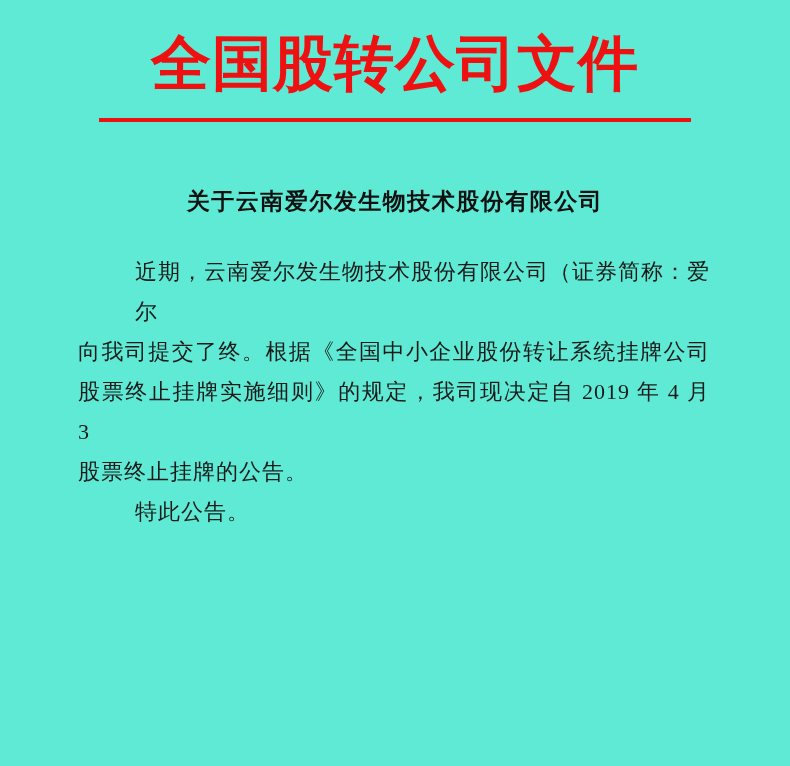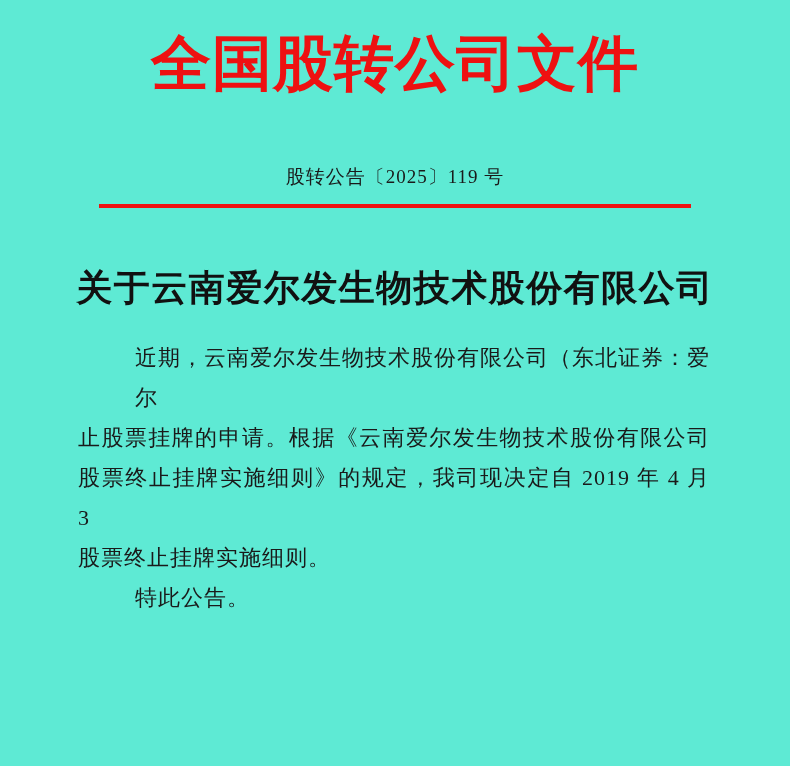--- a/index.html
+++ b/index.html
@@ -37,21 +37,21 @@
   .red-line {
     width: 592px;
     height: 4px;
     margin: 14px auto 0 auto;
     background: #ee1111;
   }
   .heading {
     margin-top: 56px;
     text-align: center;
     font-weight: bold;
-    font-size: 36px;
+    font-size: 23px;
     line-height: 48px;
     letter-spacing: 1.5px;
     color: #111111;
   }
   .body-text {
     margin: 26px 80px 0 78px;
     font-size: 22px;
     line-height: 40px;
     color: #1a1a1a;
   }
@@ -76,30 +76,29 @@
     color: #1a1a1a;
   }
 </style>
 </head>
 <body>
 
 <div class="page">
 
   <div class="doc-title">全国股转公司文件</div>
 
-  <div class="doc-number">股转公告〔2025〕119 号</div>
 
   <div class="red-line"></div>
 
   <div class="heading">
     <div>关于云南爱尔发生物技术股份有限公司</div>
   </div>
 
   <div class="body-text">
-      <div class="bline first just">近期，云南爱尔发生物技术股份有限公司（东北证券：爱尔</div>
-      <div class="bline just">止股票挂牌的申请。根据《云南爱尔发生物技术股份有限公司</div>
+      <div class="bline first just">近期，云南爱尔发生物技术股份有限公司（证券简称：爱尔</div>
+      <div class="bline just">向我司提交了终。根据《全国中小企业股份转让系统挂牌公司</div>
       <div class="bline just">股票终止挂牌实施细则》的规定，我司现决定自 2019 年 4 月 3</div>
-      <div class="bline">股票终止挂牌实施细则。</div>
+      <div class="bline">股票终止挂牌的公告。</div>
     </div>
 
   <div class="closing">特此公告。</div>
 
 </div>
 
 </body></html>

